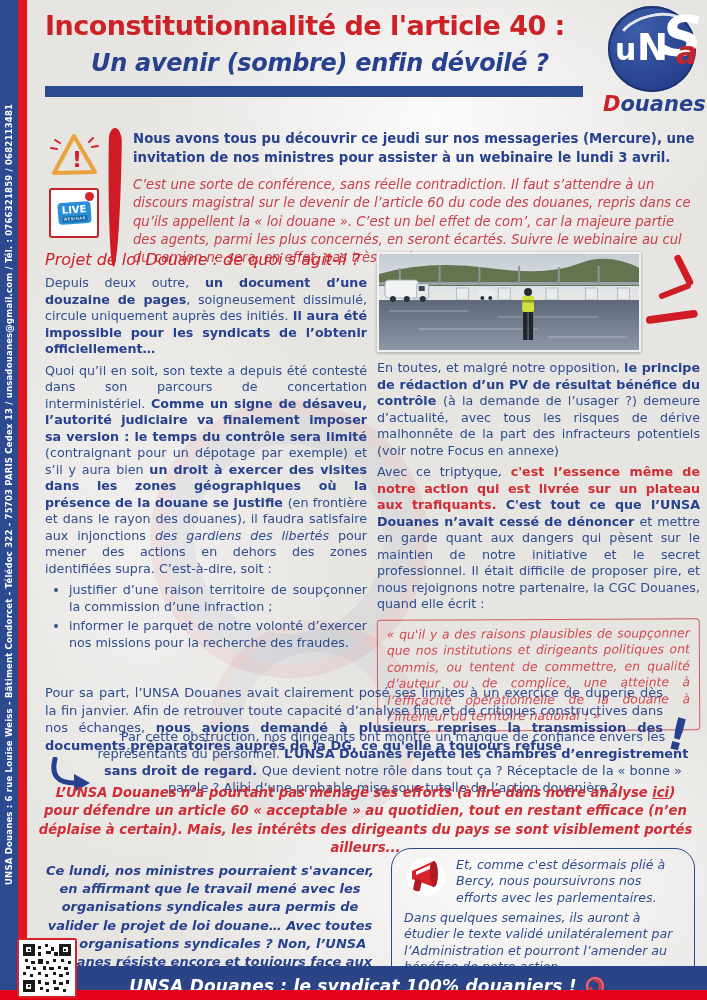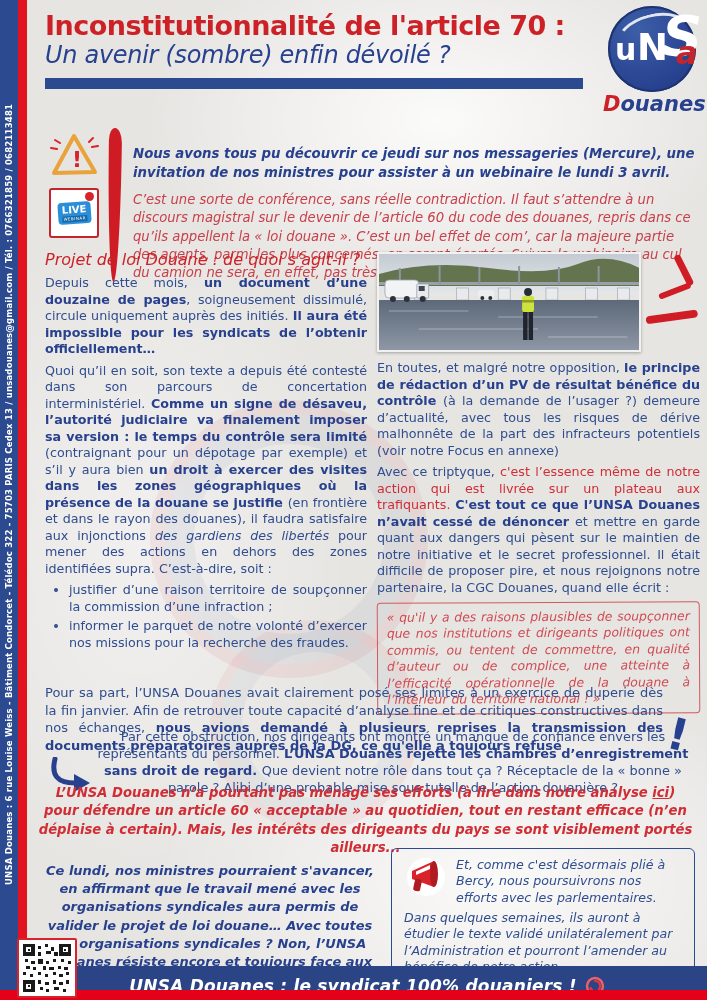--- a/index.html
+++ b/index.html
@@ -12,21 +12,21 @@
       #e7e5e2;}
   
   .strip-blue{position:absolute;left:0;top:0;bottom:0;width:18px;background:#2b4a8f;z-index:5;}
   .strip-red{position:absolute;left:18px;top:0;bottom:8px;width:9px;background:#e2121e;z-index:5;}
   .side-text{position:absolute;left:0;top:0;bottom:12px;width:18px;color:#fff;font-size:8.5px;font-weight:bold;
     writing-mode:vertical-rl;transform:rotate(180deg);display:flex;align-items:center;justify-content:center;
     letter-spacing:.2px;white-space:nowrap;}
   
   .header{position:absolute;left:45px;top:10px;right:112px;}
   .title1{color:#cc2127;font-size:27px;font-weight:bold;letter-spacing:-.5px;line-height:1.15;}
-  .title2{color:#27418e;font-size:24px;font-weight:normal;font-style:italic;letter-spacing:-.3px;margin-top:0;}
+  .title2{color:#27418e;font-size:24px;font-weight:bold;font-style:italic;letter-spacing:-.3px;margin-top:8px;text-align:center;}
   .title-bar{width:538px;height:11px;background:#2b4a8f;margin-top:9px;}
   .logo{position:absolute;top:6px;right:6px;width:98px;text-align:center;}
   .logo-circle{position:relative;width:88px;height:86px;margin:0 auto;border-radius:50%;
     background:radial-gradient(circle at 35% 28%, #3d5ea8, #27418e 72%);box-shadow:inset 0 0 0 2px #1d3470;}
   .logo-circle .swoosh{position:absolute;left:8px;top:8px;width:70px;height:40px;border:3px solid rgba(255,255,255,.85);
     border-color:rgba(255,255,255,.85) transparent transparent transparent;border-radius:50%;transform:rotate(-14deg);}
   .logo-u{position:absolute;left:7px;top:26px;color:#fff;font-size:30px;font-weight:bold;}
   .logo-n{position:absolute;left:29px;top:20px;color:#fff;font-size:37px;font-weight:bold;}
   .logo-s{position:absolute;left:54px;top:2px;color:#fff;font-size:56px;font-style:italic;font-weight:bold;line-height:1;}
   .logo-a{position:absolute;left:68px;top:28px;color:#c4242c;font-size:32px;font-style:italic;font-weight:bold;}
@@ -37,54 +37,54 @@
   .intro-icons{width:64px;display:flex;flex-direction:column;align-items:center;gap:8px;padding-top:2px;}
   .live-badge{width:46px;height:46px;background:#fff;border:2.5px solid #c4242c;border-radius:3px;position:relative;
     display:flex;align-items:center;justify-content:center;}
   .live-bubble{background:#2a8fd8;border-radius:4px;padding:3px 4px 2px;color:#fff;text-align:center;transform:rotate(-4deg);}
   .live-bubble .l1{font-size:10px;font-weight:bold;line-height:1;}
   .live-bubble .l2{font-size:4px;letter-spacing:.5px;line-height:1;background:#1668a8;padding:1px 1px;margin-top:1px;}
   .live-dot{position:absolute;top:2px;right:3px;width:9px;height:9px;border-radius:50%;background:#d8232b;}
   .brush{width:13px;border-radius:45% 55% 50% 50%/8% 10% 90% 92%;background:#cf1b24;margin:0 12px 0 2px;
     transform:rotate(.8deg);}
   .intro-text{flex:1;padding-top:2px;}
-  .intro-p1{color:#27418e;font-weight:bold;font-style:italic;font-size:13.3px;line-height:1.4;margin:15px 0 9px;}
+  .intro-p1{color:#27418e;font-weight:bold;font-size:13.3px;line-height:1.4;margin:0 0 9px;}
   .intro-p2{color:#c8404a;font-style:italic;font-size:13.2px;line-height:1.38;margin:0;}
   
   .col-left{position:absolute;left:45px;top:250px;width:322px;}
   .col-heading{color:#cc2127;font-size:16px;font-weight:normal;font-style:italic;margin:0 0 6px;}
   .body-p{color:#2f4d8f;font-size:12.7px;line-height:1.3;text-align:justify;margin:0 0 5px;}
   .body-p b{color:#27418e;}
   .bullets{margin:4px 0 0;padding-left:24px;color:#2f4d8f;font-size:12.7px;line-height:1.3;}
   .bullets li{margin-bottom:3px;text-align:justify;}
   .col-right{position:absolute;left:377px;top:252px;width:323px;}
   .photo-row{display:flex;margin-bottom:8px;}
   .photo{width:262px;height:96px;border:2px solid #f2f1ef;box-shadow:0 1px 3px rgba(0,0,0,.3);}
   .marks{width:56px;height:96px;margin-left:3px;}
   .quote{margin-top:6px;border:1.6px solid #d05a60;border-radius:4px;padding:6px 9px;color:#d04a52;
     font-style:italic;font-size:12.4px;line-height:1.32;text-align:justify;transform:rotate(-.3deg);}
-  .redbold{color:#d02d35;font-weight:normal;}
+  .redbold{color:#d02d35;font-weight:bold;}
   
   .mid1{position:absolute;left:45px;top:684px;right:14px;display:flex;}
   .mid1-text{flex:1;color:#2f4d8f;font-size:13px;line-height:1.35;text-align:justify;}
   .mid1-text b{color:#27418e;}
   .big-ex{width:30px;font-size:44px;font-weight:bold;color:#27418e;transform:rotate(14deg);
     align-self:flex-end;line-height:.9;text-align:center;}
   .arrow-para{position:absolute;left:45px;top:728px;right:14px;display:flex;align-items:flex-end;}
   .arrow-icon{width:48px;padding-top:2px;}
   .arrow-text{flex:1;color:#2f4d8f;font-size:12.9px;line-height:1.33;text-align:center;}
   .arrow-text b{color:#27418e;}
   .red-para{position:absolute;left:38px;top:784px;right:14px;color:#d02d35;font-weight:bold;font-style:italic;
     font-size:13.2px;line-height:1.4;text-align:center;}
   .red-para .link{text-decoration:underline;color:#d02d35;cursor:pointer;}
   
   .bottom{position:absolute;left:45px;top:848px;right:12px;display:flex;gap:16px;}
   .bottom-left{width:330px;padding-top:14px;color:#27418e;font-weight:bold;font-style:italic;font-size:13px;
     line-height:1.4;text-align:center;}
-  .bottom-right{flex:1;border:1.6px solid #2b4a8f;border-radius:6px;padding:8px 12px 6px;}
+  .bottom-right{flex:1;border:1.6px solid #2b4a8f;border-radius:20px;padding:8px 12px 6px;}
   .br-row{display:flex;gap:8px;align-items:flex-start;}
   .mega{width:44px;flex:none;}
   .br-p{color:#2f4d8f;font-style:italic;font-size:12.6px;line-height:1.3;margin:0;}
   .br-p2{margin-top:4px;}
   
   .qr{position:absolute;left:17px;top:938px;width:56px;height:56px;background:#fff;border:2px solid #d8232b;
     border-radius:2px;z-index:8;display:flex;align-items:center;justify-content:center;}
   .footer-bar{position:absolute;left:27px;right:0;top:966px;height:40px;background:#2b4486;z-index:6;
     display:flex;align-items:center;justify-content:center;gap:8px;}
   .footer-text{color:#fff;font-size:17px;font-weight:bold;font-style:italic;letter-spacing:.2px;}
@@ -101,21 +101,21 @@
 
   <div class="watermark"></div>
   <div class="watermark2"></div>
 
   <div class="strip-blue">
     <div class="side-text">UNSA Douanes : 6 rue Louise Weiss - Bâtiment Condorcet - Télédoc 322 - 75703 PARIS Cedex 13 / unsadouanes@gmail.com / Tél. : 0766321859 / 0682113481</div>
   </div>
   <div class="strip-red"></div>
 
   <div class="header">
-    <div class="title1">Inconstitutionnalité de l'article 70 :</div>
+    <div class="title1">Inconstitutionnalité de l'article 40 :</div>
     <div class="title2">Un avenir (sombre) enfin dévoilé ?</div>
     <div class="title-bar"></div>
   </div>
   <div class="logo">
     <div class="logo-circle">
       <div class="swoosh"></div>
       <span class="logo-u">u</span>
       <span class="logo-n">N</span>
       <span class="logo-s">S</span>
       <span class="logo-a">a</span>
@@ -147,21 +147,21 @@
     </div>
     <div class="brush"></div>
     <div class="intro-text">
       <p class="intro-p1">Nous avons tous pu découvrir ce jeudi sur nos messageries (Mercure), une invitation de nos ministres pour assister à un webinaire le lundi 3 avril.</p>
       <p class="intro-p2">C’est une sorte de conférence, sans réelle contradiction. Il faut s’attendre à un discours magistral sur le devenir de l’article 60 du code des douanes, repris dans ce qu’ils appellent la « loi douane ». C’est un bel effet de com’, car la majeure partie des agents, parmi les plus concernés, en seront écartés. Suivre le webinaire au cul du camion ne sera, en effet, pas très pratique…</p>
     </div>
   </div>
 
   <div class="col-left">
     <div class="col-heading">Projet de loi Douane : de quoi s’agit-il ?</div>
-    <p class="body-p"><span>Depuis cette mois, </span><b>un document d’une douzaine de pages</b><span>, soigneusement dissimulé, circule uniquement auprès des initiés. </span><b>Il aura été impossible pour les syndicats de l’obtenir officiellement…</b></p>
+    <p class="body-p"><span>Depuis deux outre, </span><b>un document d’une douzaine de pages</b><span>, soigneusement dissimulé, circule uniquement auprès des initiés. </span><b>Il aura été impossible pour les syndicats de l’obtenir officiellement…</b></p>
     <p class="body-p"><span>Quoi qu’il en soit, son texte a depuis été contesté dans son parcours de concertation interministériel. </span><b>Comme un signe de désaveu, l’autorité judiciaire va finalement imposer sa version : le temps du contrôle sera limité </b><span>(contraignant pour un dépotage par exemple) et s’il y aura bien </span><b>un droit à exercer des visites dans les zones géographiques où la présence de la douane se justifie </b><span>(en frontière et dans le rayon des douanes), il faudra satisfaire aux injonctions </span><i>des gardiens des libertés</i><span> pour mener des actions en dehors des zones identifiées supra. C’est-à-dire, soit :</span></p>
     <ul class="bullets">
       <li>justifier d’une raison territoire de soupçonner la commission d’une infraction ;</li>
       <li>informer le parquet de notre volonté d’exercer nos missions pour la recherche des fraudes.</li>
     </ul>
   </div>
 
   <div class="col-right">
     <div class="photo-row">
       <svg class="photo" viewBox="0 0 262 96" preserveAspectRatio="none">

